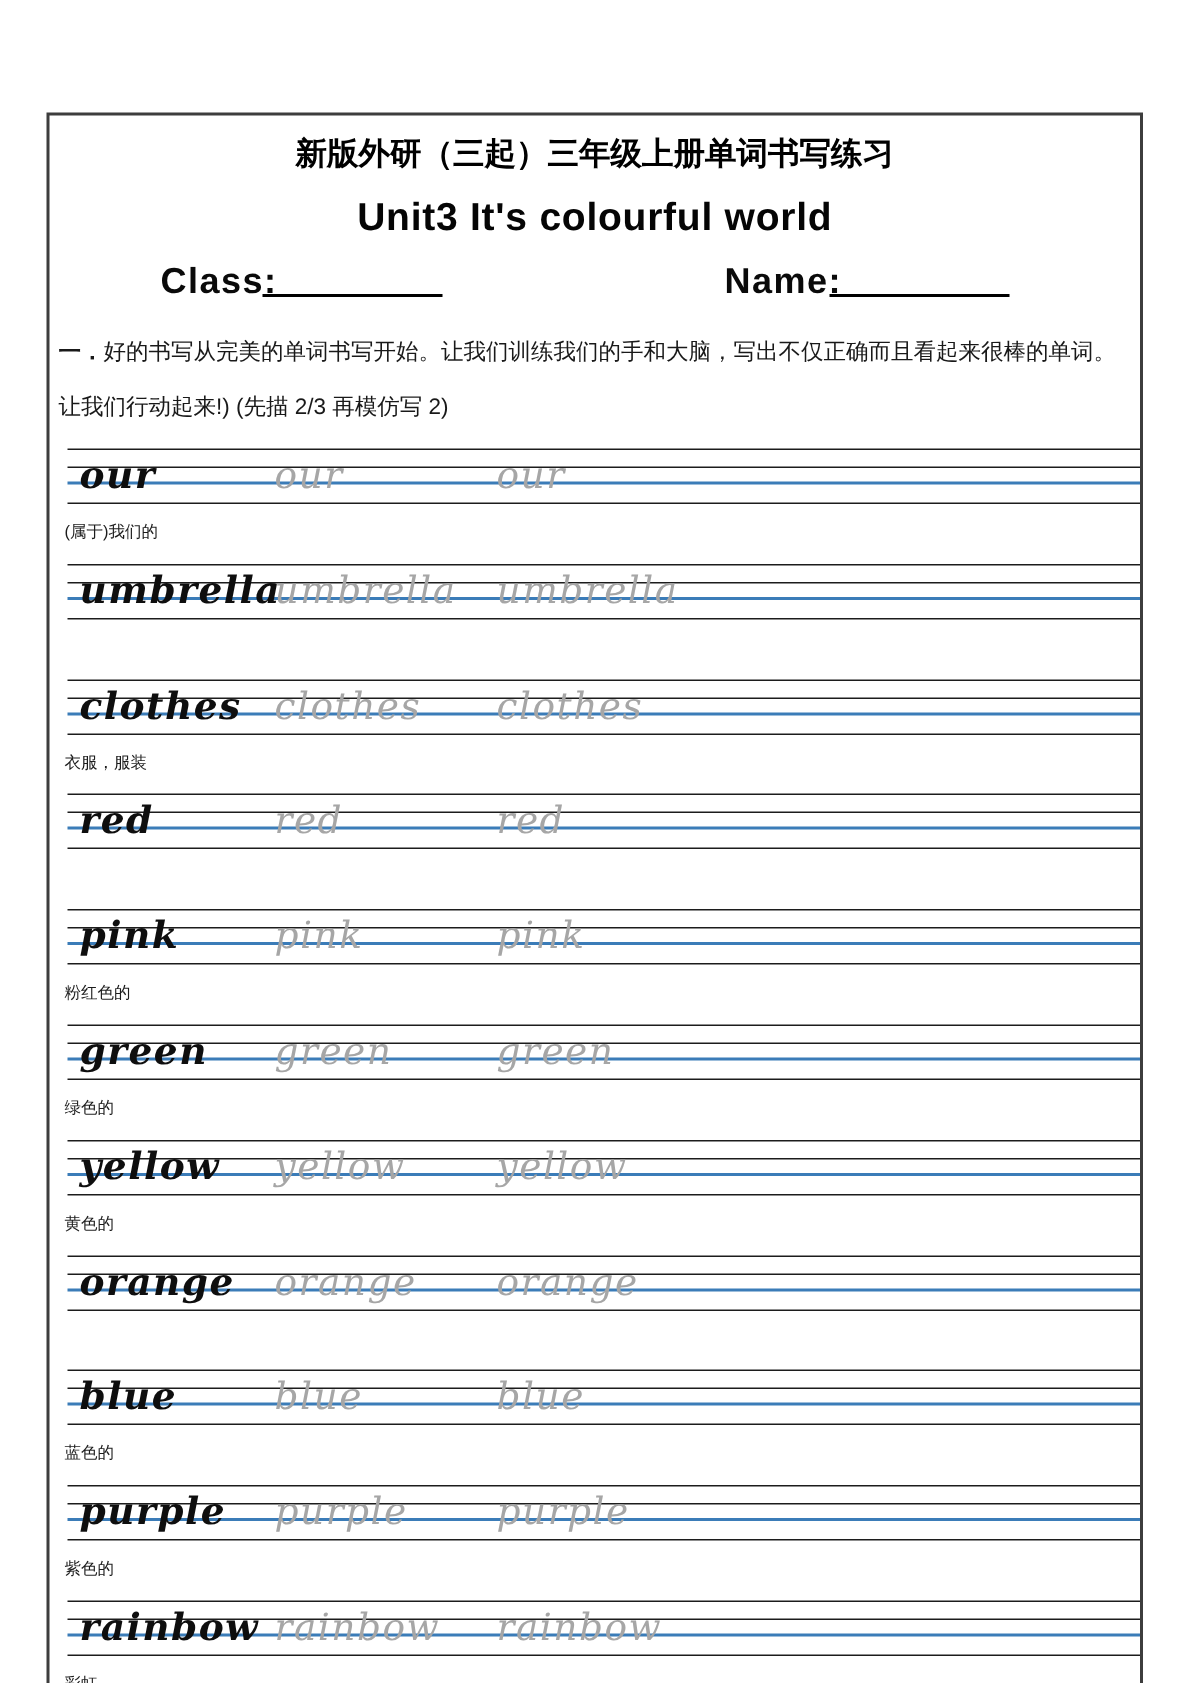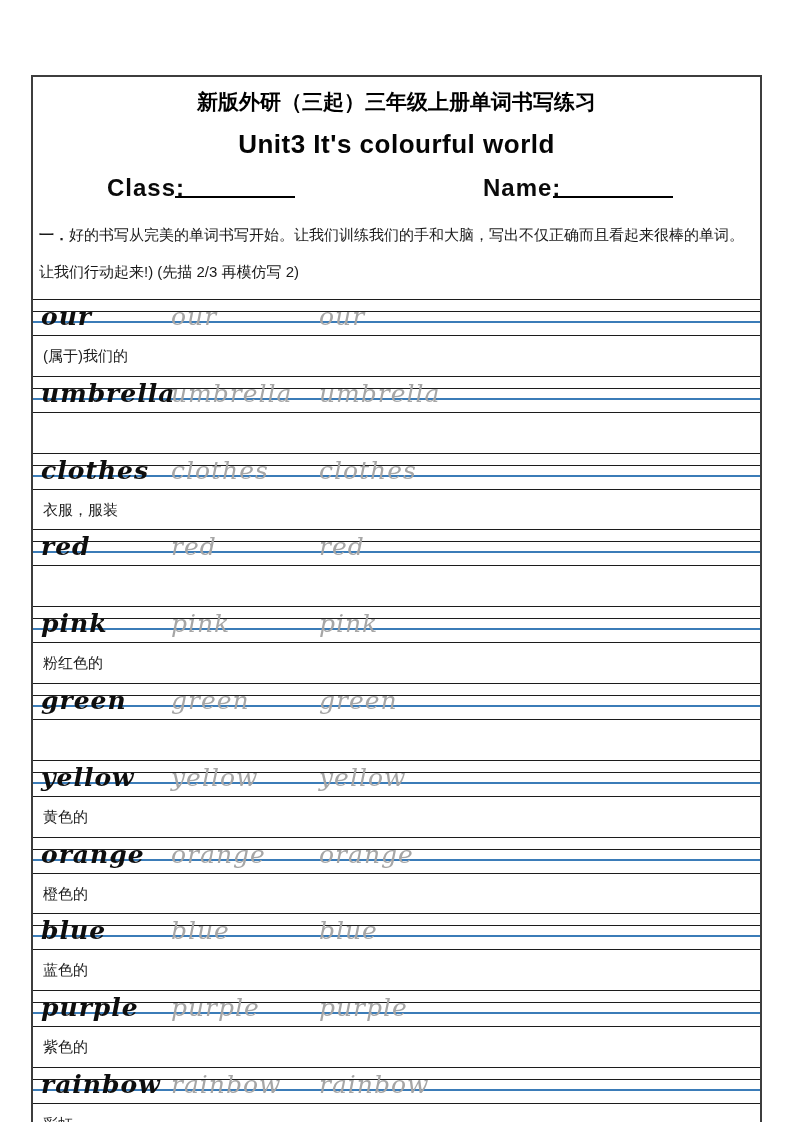--- a/index.html
+++ b/index.html
@@ -29,37 +29,37 @@
   .blank-class { left:142px; }
   .blank-name  { left:520px; }
 
   .instr {
     position:absolute; top:139px; left:6px; width:716px;
     font-size:15px; line-height:37px; color:#191919;
   }
   .instr .marker { font-weight:700; }
 
   .row { position:absolute; left:0; width:100%; height:77px; }
-  .grid { position:absolute; top:0; left:0; right:0; height:37px; }
+  .grid { position:absolute; top:0; left:12px; right:0; height:37px; }
   .gl { position:absolute; left:0; right:0; height:1px; background:#1c1c1c; }
   .l1 { top:0; } .l2 { top:12px; } .l4 { top:36px; }
   .l3 { top:22px; height:2px; background:var(--baseline-blue,#3b7cb8); }
 
   .word {
     position:absolute; bottom:7px; white-space:nowrap;
     font-family:"DejaVu Serif", serif; font-style:italic;
     font-size:25px; line-height:1; letter-spacing:1px;
   }
   .word-main { left:8px;  color:#0e0e0e; font-weight:700; }
   .word-t1   { left:138px; color:var(--trace-gray,#a6a6a6); font-weight:400; }
   .word-t2   { left:286px; color:var(--trace-gray,#a6a6a6); font-weight:400; }
 
   .cn {
     position:absolute; top:37px; left:0; right:0; height:40px;
-    font-size:15px; color:#1c1c1c; padding:11px 0 0 10px; box-sizing:border-box;
+    font-size:11px; color:#1c1c1c; padding:11px 0 0 10px; box-sizing:border-box;
   }
 </style>
 </head>
 <body>
 
 <div class="frame">
   <div class="inner">
 
     <div class="title">新版外研（三起）三年级上册单词书写练习</div>
     <div class="subtitle">Unit3 It's colourful world</div>
@@ -135,20 +135,21 @@
         <div class="row" style="top: 606px; padding-left: 20px;">
     <div class="grid">
       <div class="gl l1"></div>
       <div class="gl l2"></div>
       <div class="gl l3"></div>
       <div class="gl l4"></div>
       <span class="word word-main">green</span>
       <span class="word word-t1">green</span>
       <span class="word word-t2">green</span>
     </div>
+    <div class="cn">绿色的</div>
   </div>
         <div class="row" style="top: 683px;">
     <div class="grid">
       <div class="gl l1"></div>
       <div class="gl l2"></div>
       <div class="gl l3"></div>
       <div class="gl l4"></div>
       <span class="word word-main">yellow</span>
       <span class="word word-t1">yellow</span>
       <span class="word word-t2">yellow</span>
@@ -158,21 +159,20 @@
         <div class="row" style="top: 760px;">
     <div class="grid">
       <div class="gl l1"></div>
       <div class="gl l2"></div>
       <div class="gl l3"></div>
       <div class="gl l4"></div>
       <span class="word word-main">orange</span>
       <span class="word word-t1">orange</span>
       <span class="word word-t2">orange</span>
     </div>
-    <div class="cn">橙色的</div>
   </div>
         <div class="row" style="top: 836px;">
     <div class="grid">
       <div class="gl l1"></div>
       <div class="gl l2"></div>
       <div class="gl l3"></div>
       <div class="gl l4"></div>
       <span class="word word-main">blue</span>
       <span class="word word-t1">blue</span>
       <span class="word word-t2">blue</span>

